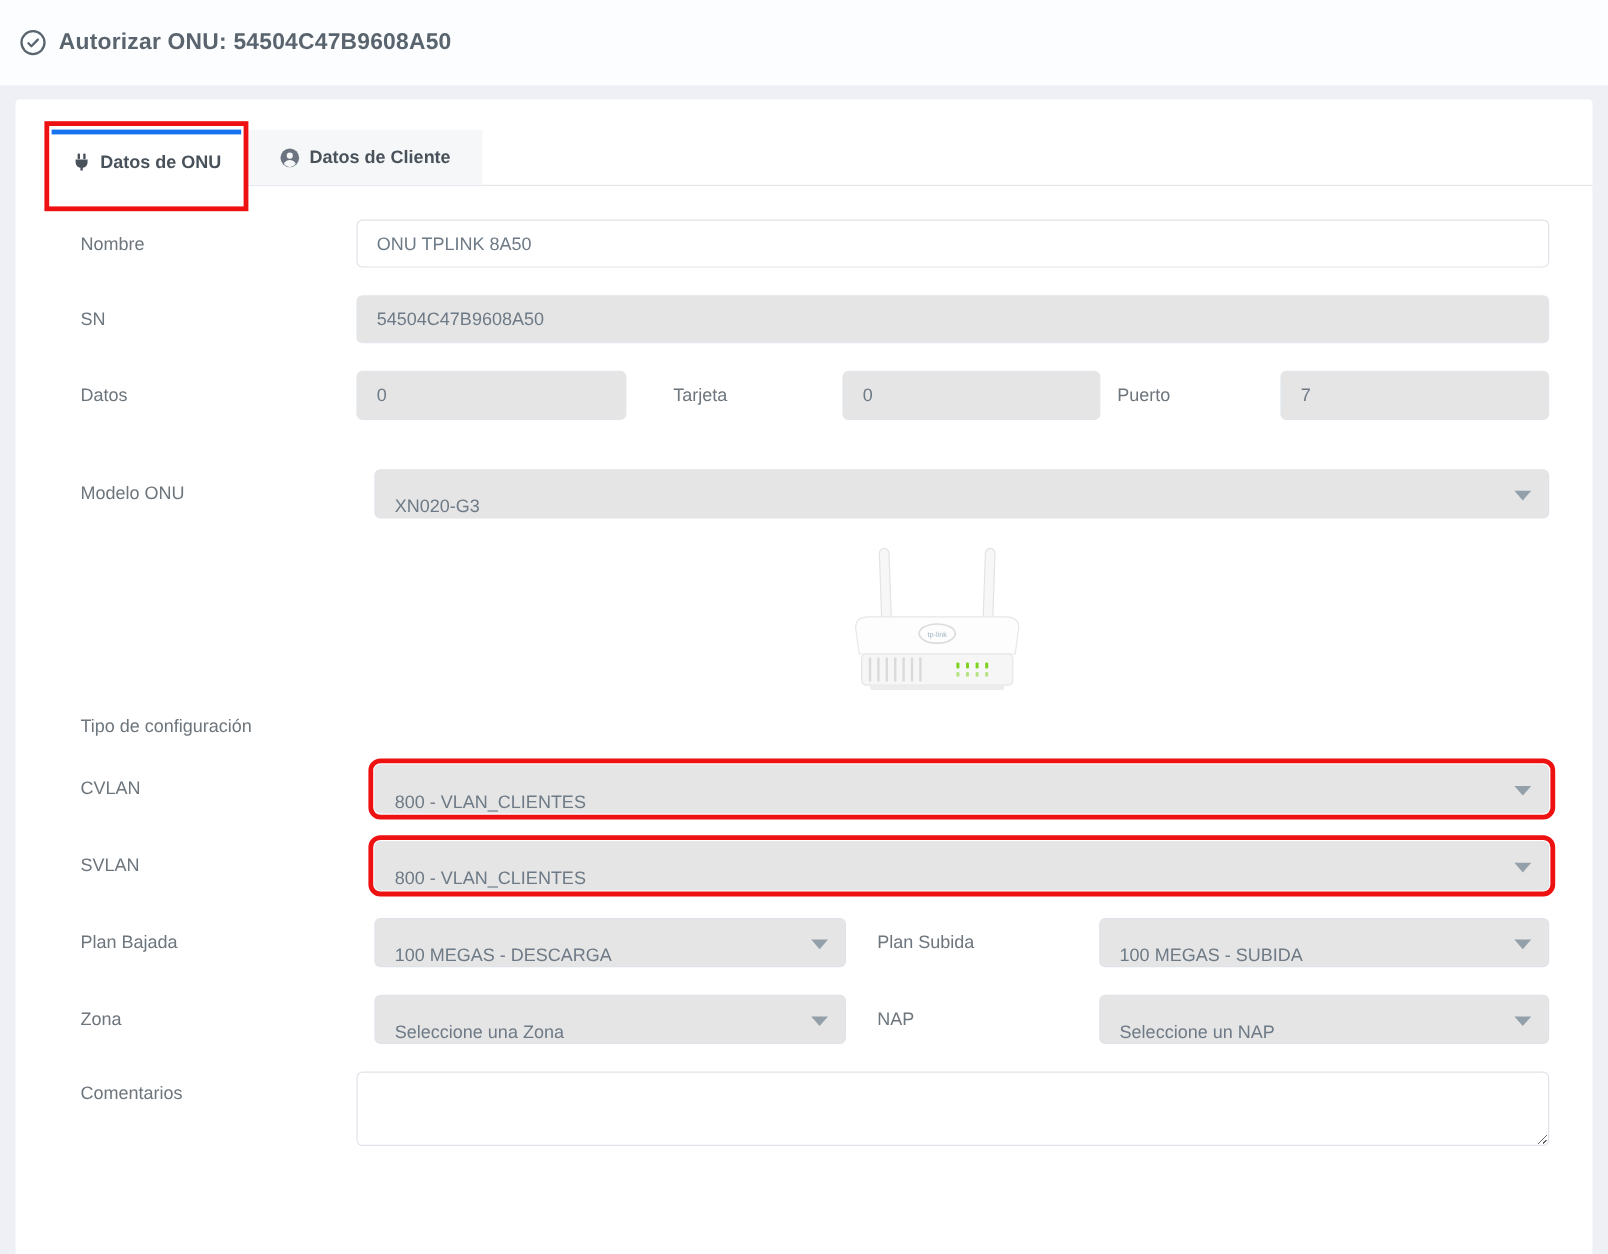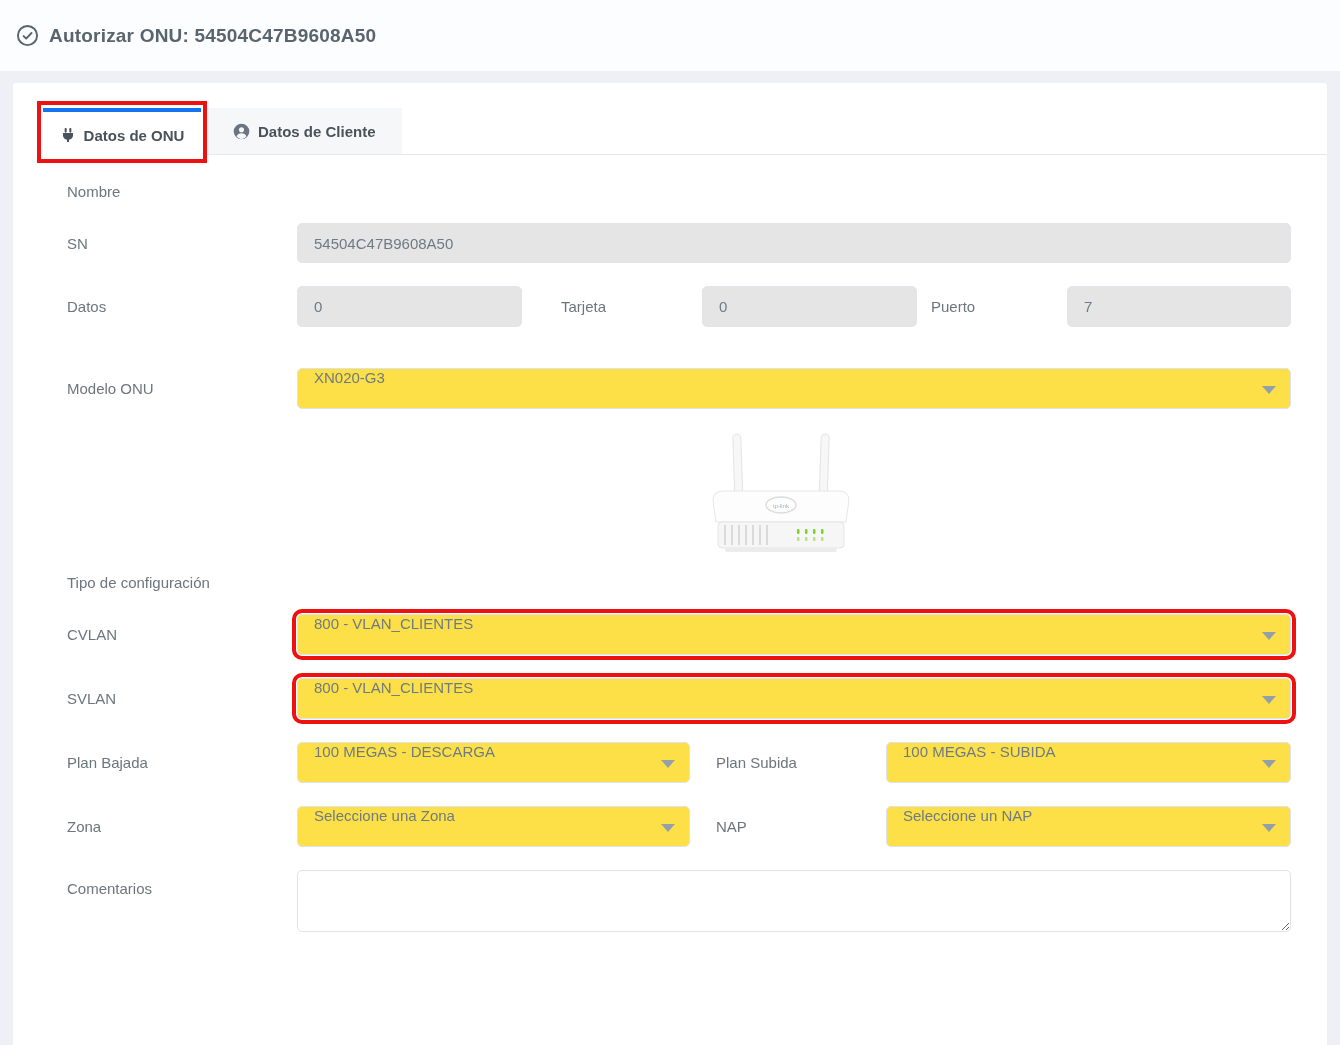--- a/index.html
+++ b/index.html
@@ -29,21 +29,21 @@
     padding:18px 36px 0 27px; position:relative;
   }
   
   .tabs{ position:relative; height:67px; margin-bottom:15px; }
   .tabs::after{
     content:""; position:absolute; left:10px; right:-36px; top:53px; height:1px;
     background:#e4e8ec; z-index:0;
   }
   .tab-annotation{
     position:relative; z-index:2; display:inline-block; margin-left:-3px;
-    border:4px solid var(--annotate-red); padding:3px 2px 1px 2px; background:#fff;
+    border:4px solid var(--annotate-red); padding:3px 2px 14px 2px; background:#fff;
     vertical-align:top;
   }
   .tab{
     display:inline-flex; align-items:center; gap:8px; font-size:15px; font-weight:600;
     color:#49525a; cursor:pointer;
   }
   .tab.active{
     background:#fff; border-top:4px solid var(--accent-blue);
     height:50px; width:158px; justify-content:center;
   }
@@ -55,23 +55,23 @@
   .form-row{ display:flex; align-items:center; margin-bottom:23px; }
   .form-label{ width:257px; flex:0 0 257px; padding-left:27px; font-size:15px; color:#6d757d; }
   .form-field{ flex:1; position:relative; }
   .ctl{
     width:100%; height:40px; border:1px solid #dfe3e8; border-radius:5px;
     background:#fff; color:#6e7a86; font-size:15px; padding:0 16px;
     font-family:"Liberation Sans","DejaVu Sans",sans-serif; outline:none;
   }
   .ctl:disabled, .ctl.disabled{ background:#e5e5e5; border-color:#e2e6ea; color:#6e7a86; }
   .select-box{
-    display:flex; align-items:flex-start; height:41px; border:1px solid #dfe3e8;
-    border-radius:5px; background:#fde047; color:#6e7a86; font-size:15px;
-    padding:0 36px 0 16px; position:relative; cursor:pointer;
+    display:flex; align-items:flex-end; height:41px; border:1px solid #dfe3e8;
+    border-radius:5px; background:#e5e5e5; color:#6e7a86; font-size:15px;
+    padding:0 36px 0 16px; position:relative; cursor:pointer;margin-left:15px;
   }
   .caret{
     position:absolute; right:14px; top:50%; margin-top:-3px;
     width:0; height:0; border-left:7px solid transparent; border-right:7px solid transparent;
     border-top:8px solid #93a0a9;
   }
   .annotated{ outline:4px solid var(--annotate-red); outline-offset:1px; }
   
   .triple{ display:flex; align-items:center; flex:1; }
   .triple .ctl{ height:41px; }
@@ -140,20 +140,23 @@
           <circle cx="12" cy="9.5" r="3.6" fill="#f5f7f9"></circle>
           <path d="M5 19.2c1.2-3.2 3.9-4.7 7-4.7s5.8 1.5 7 4.7A10.9 10.9 0 0 1 12 23a10.9 10.9 0 0 1-7-3.8z" fill="#f5f7f9"></path>
         </svg>
       </span>
       <span>Datos de Cliente</span>
     </span>
   </div>
 
   <div class="form-row">
     <div class="form-label">Nombre</div>
+    <div class="form-field">
+      <input class="ctl" type="text" value="ONU TPLINK 8A50" style="">
+    </div>
   </div>
 
   <div class="form-row">
     <div class="form-label">SN</div>
     <div class="form-field">
       <input class="ctl disabled" type="text" disabled="" value="54504C47B9608A50" style="">
     </div>
   </div>
 
   <div class="form-row">

